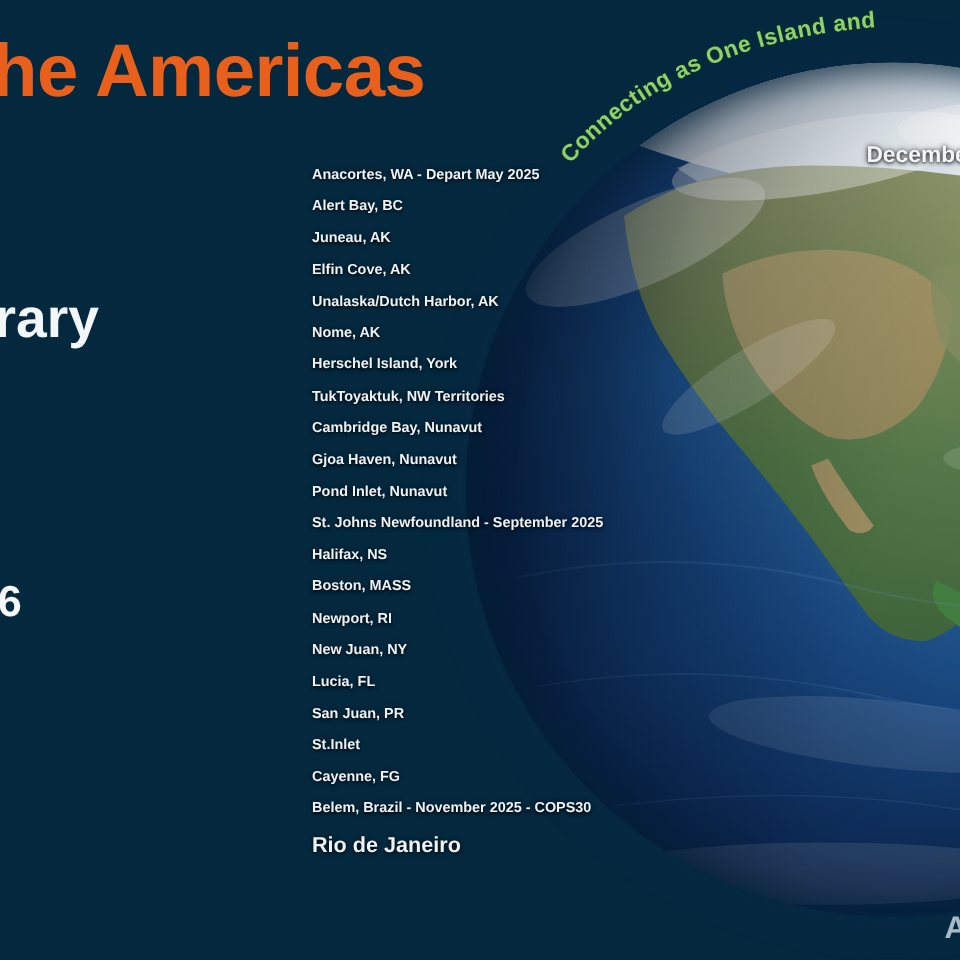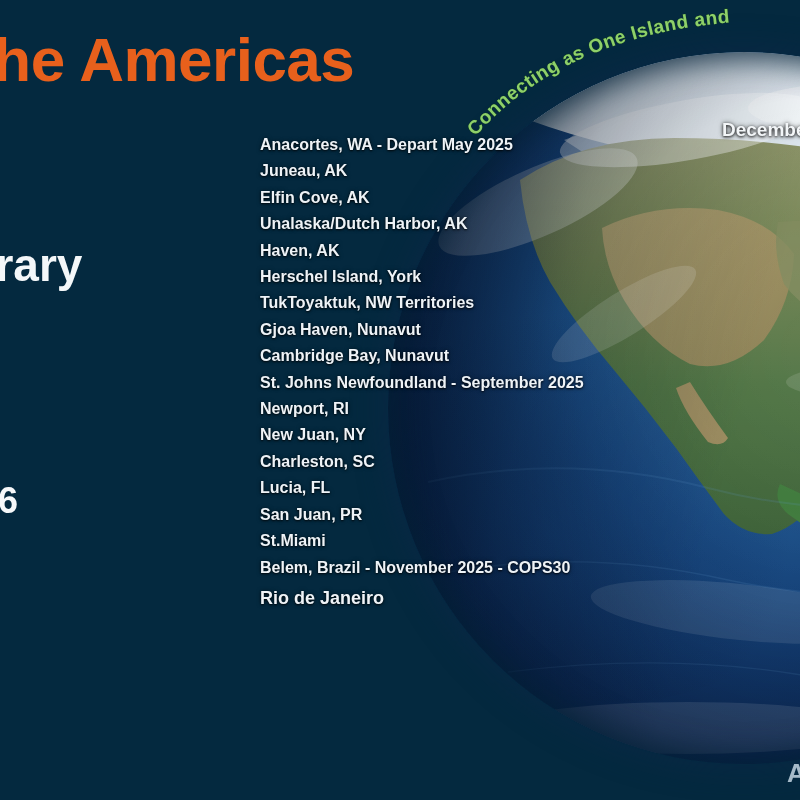--- a/index.html
+++ b/index.html
@@ -86,21 +86,21 @@
   }
 
   
   #itinerary {
     position: absolute;
     left: 260px;
     top: 132px;
     width: 520px;
   }
   .stop {
-    font-size: 16px;
+    font-size: 12px;
     font-weight: 700;
     color: #eef3f7;
     line-height: 26.4px;
     white-space: nowrap;
     text-shadow: 0 1px 2px rgba(0,0,0,.75), 0 0 4px rgba(0,0,0,.55);
   }
   .stop.final {
     font-size: 18px;
     padding-top: 4px;
   }
@@ -289,34 +289,38 @@
   <div id="headline">The Americas</div>
 
   <div id="subtitle">n Itinerary</div>
 
   <div id="timeline-dates">June 2026</div>
 
   <div id="december">Decembe</div>
 
   <div id="itinerary">
       <div class="stop">Anacortes, WA - Depart May 2025</div>
+      <div class="stop">Alert Bay, BC</div>
       <div class="stop">Juneau, AK</div>
       <div class="stop">Elfin Cove, AK</div>
       <div class="stop">Unalaska/Dutch Harbor, AK</div>
-      <div class="stop">Haven, AK</div>
+      <div class="stop">Nome, AK</div>
       <div class="stop">Herschel Island, York</div>
       <div class="stop">TukToyaktuk, NW Territories</div>
+      <div class="stop">Cambridge Bay, Nunavut</div>
       <div class="stop">Gjoa Haven, Nunavut</div>
-      <div class="stop">Cambridge Bay, Nunavut</div>
+      <div class="stop">Pond Inlet, Nunavut</div>
       <div class="stop">St. Johns Newfoundland - September 2025</div>
+      <div class="stop">Halifax, NS</div>
+      <div class="stop">Boston, MASS</div>
       <div class="stop">Newport, RI</div>
       <div class="stop">New Juan, NY</div>
-      <div class="stop">Charleston, SC</div>
       <div class="stop">Lucia, FL</div>
       <div class="stop">San Juan, PR</div>
-      <div class="stop">St.Miami</div>
+      <div class="stop">St.Inlet</div>
+      <div class="stop">Cayenne, FG</div>
       <div class="stop">Belem, Brazil - November 2025 - COPS30</div>
       <div class="stop final">Rio de Janeiro</div>
     </div>
 
   <div id="corner-mark">A</div>
 
 </div>
 
 </body></html>

